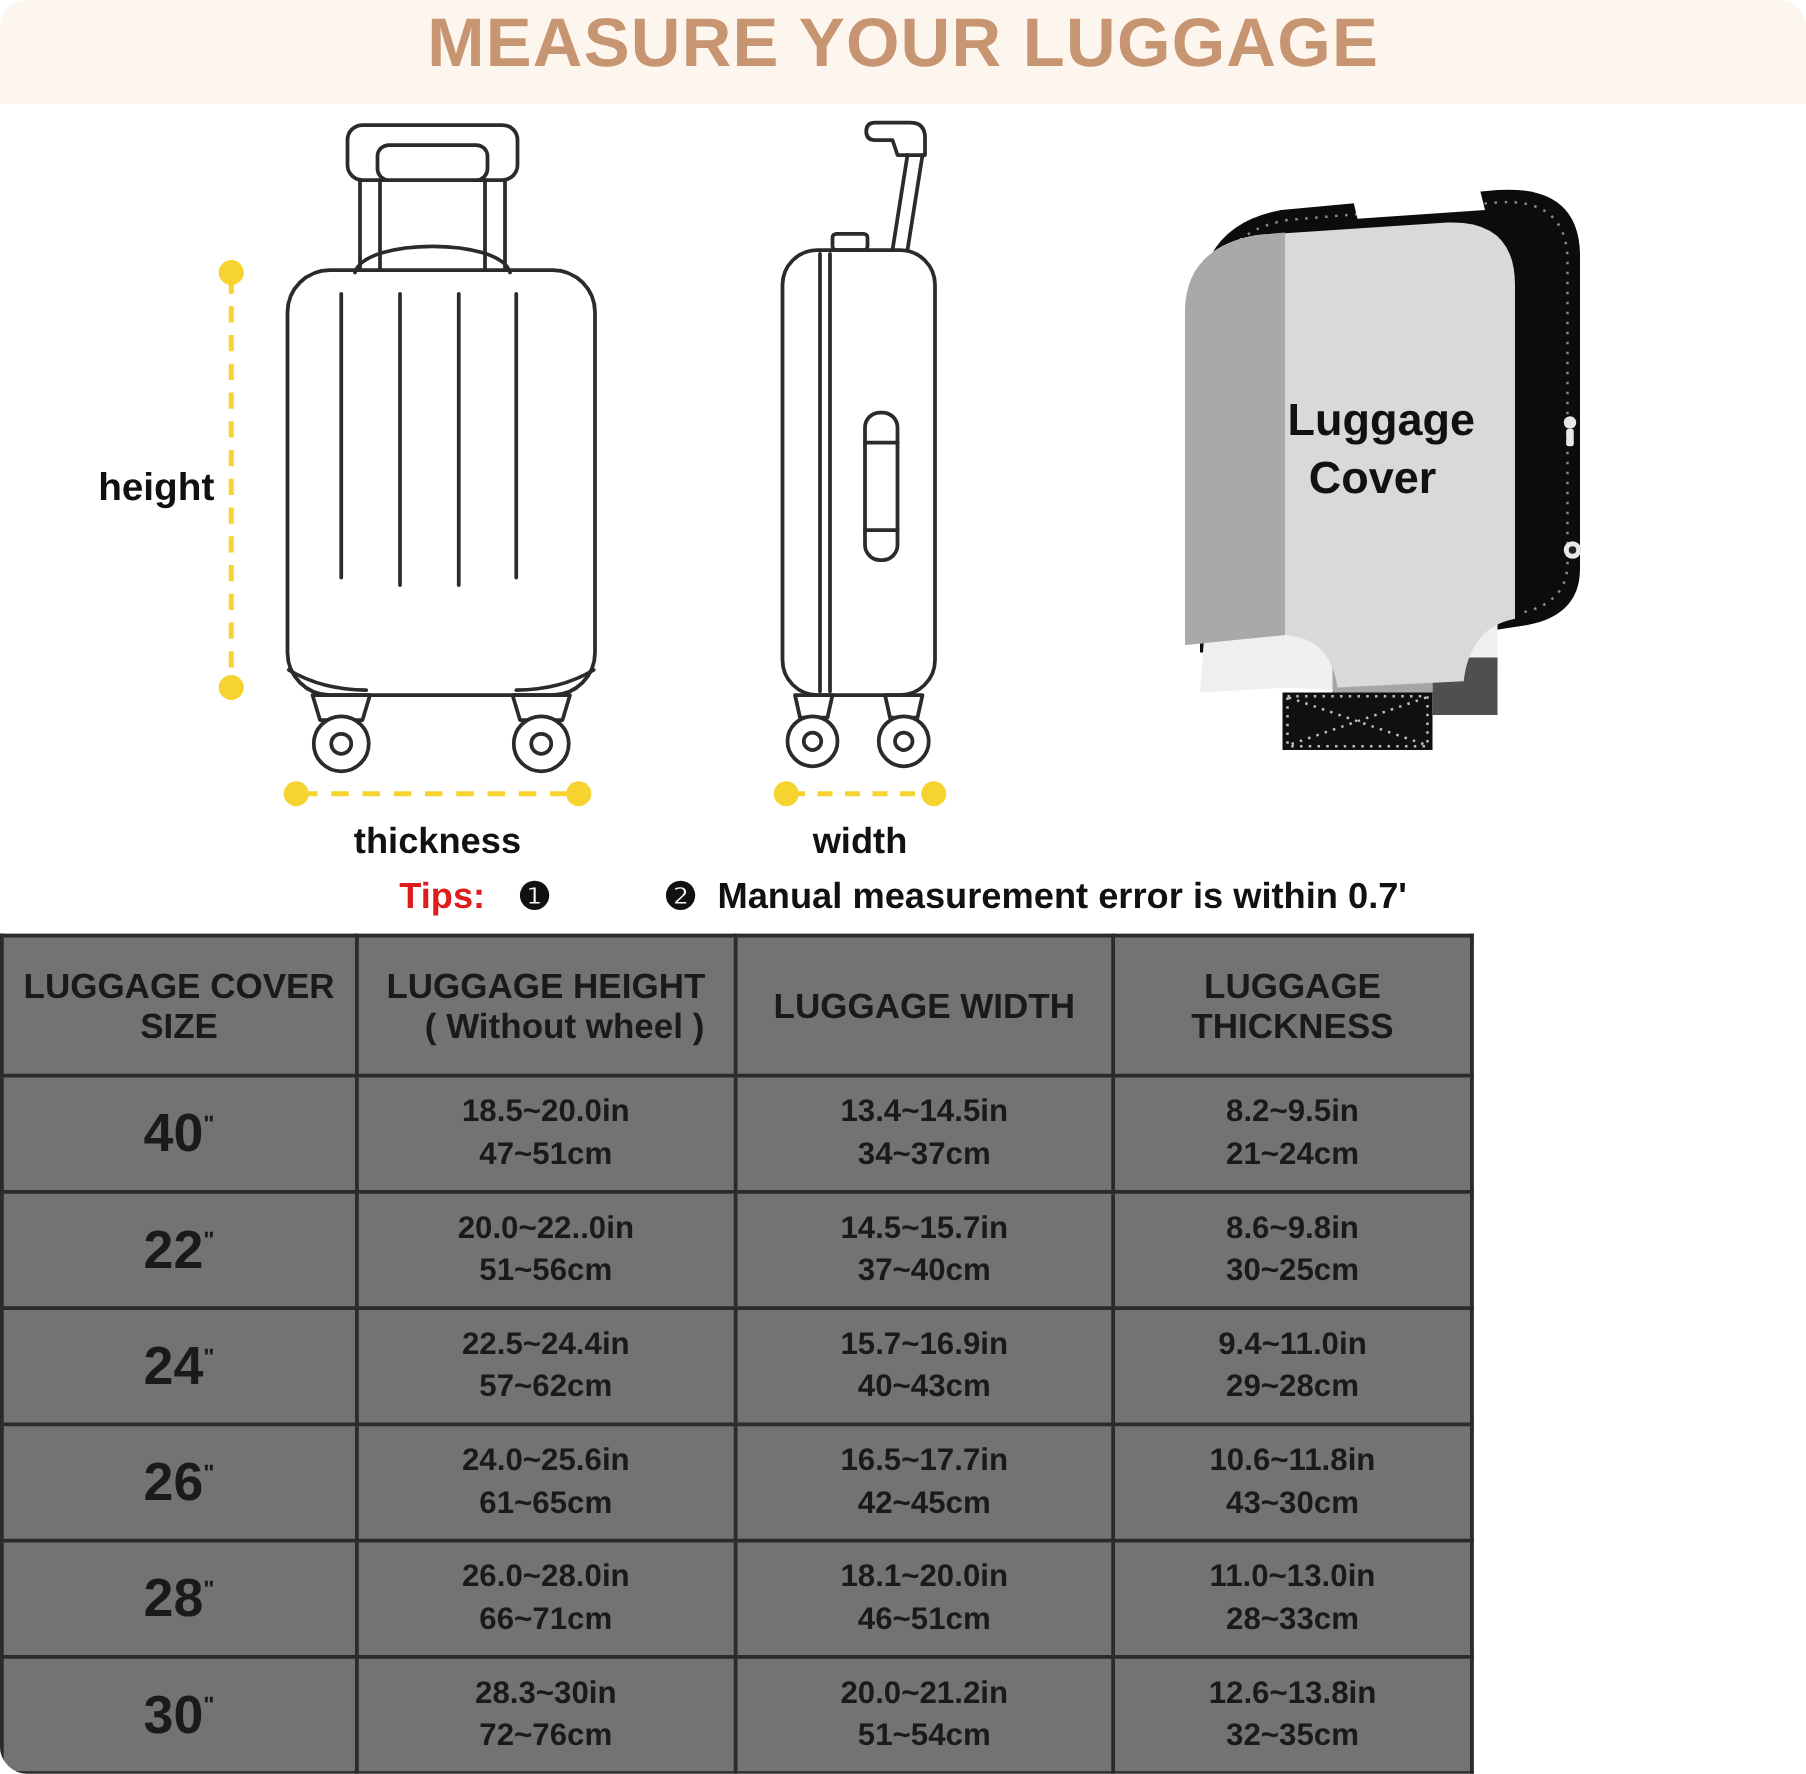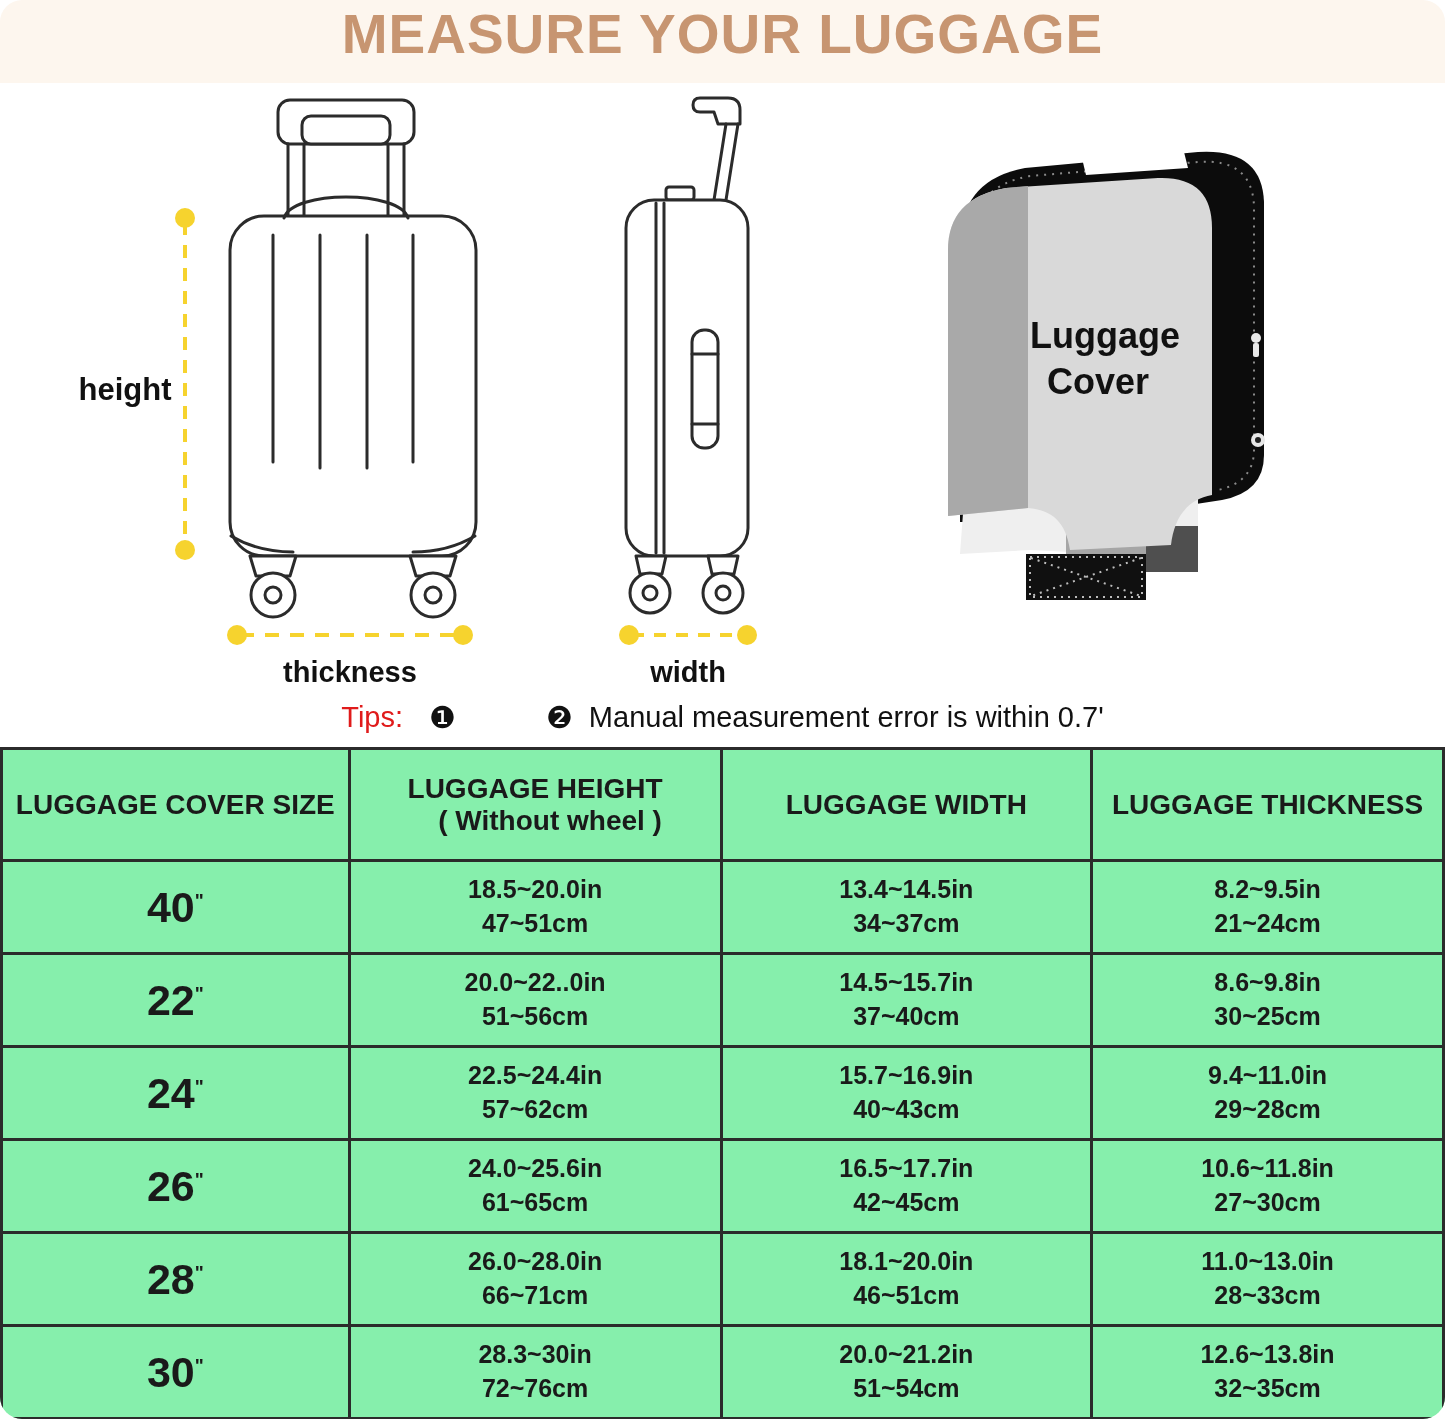--- a/index.html
+++ b/index.html
@@ -16,31 +16,31 @@
     margin-top:-16px; white-space:nowrap;
   }
   .fig { position:absolute; }
   .fig-front { left:60px; top:90px; }
   .fig-side  { left:580px; top:90px; }
   .fig-cover { left:930px; top:120px; }
 
   .tips-bar {
     position:absolute; left:0; top:692px; width:1445px; height:50px;
     display:flex; align-items:center; justify-content:center;
-    font-weight:normal; color:#111; font-size:29px; white-space:nowrap;
+    font-weight:bold; color:#111; font-size:29px; white-space:nowrap;
   }
   .tips-label { color:#e01b1b; margin-right:26px; }
   .tip-item { display:flex; align-items:center; }
   .tip-item + .tip-item { margin-left:74px; }
   .tip-bullet { font-size:30px; margin-right:16px; }
 
   table.size-table {
-    position:absolute; left:0; top:747px; width:1445px; height:672px;
+    position:absolute; left:0; top:747px; width:1179px; height:672px;
     border-collapse:collapse; table-layout:fixed;
-    background:#86efac;
+    background:#737373;
   }
   .size-table td, .size-table th {
     border:3px solid #2b2b2b; text-align:center; vertical-align:middle;
     color:#1a1a1a; padding:0;
   }
   .size-table th { font-size:28px; font-weight:bold; }
   .size-table tr.header-row { height:112px; }
   .size-table tr.data-row { height:93px; }
   .col-size  { width:24.1%; }
   .col-h     { width:25.8%; }
@@ -227,21 +227,21 @@
         <td>
             <div class="cell-line">24.0~25.6in</div>
             <div class="cell-line">61~65cm</div>
           </td>
         <td>
             <div class="cell-line">16.5~17.7in</div>
             <div class="cell-line">42~45cm</div>
           </td>
         <td>
             <div class="cell-line">10.6~11.8in</div>
-            <div class="cell-line">27~30cm</div>
+            <div class="cell-line">43~30cm</div>
           </td>
       </tr>
 
       <tr class="data-row">
         <td><span class="size-num"><span>28</span><sup>"</sup></span></td>
         <td>
             <div class="cell-line">26.0~28.0in</div>
             <div class="cell-line">66~71cm</div>
           </td>
         <td>

